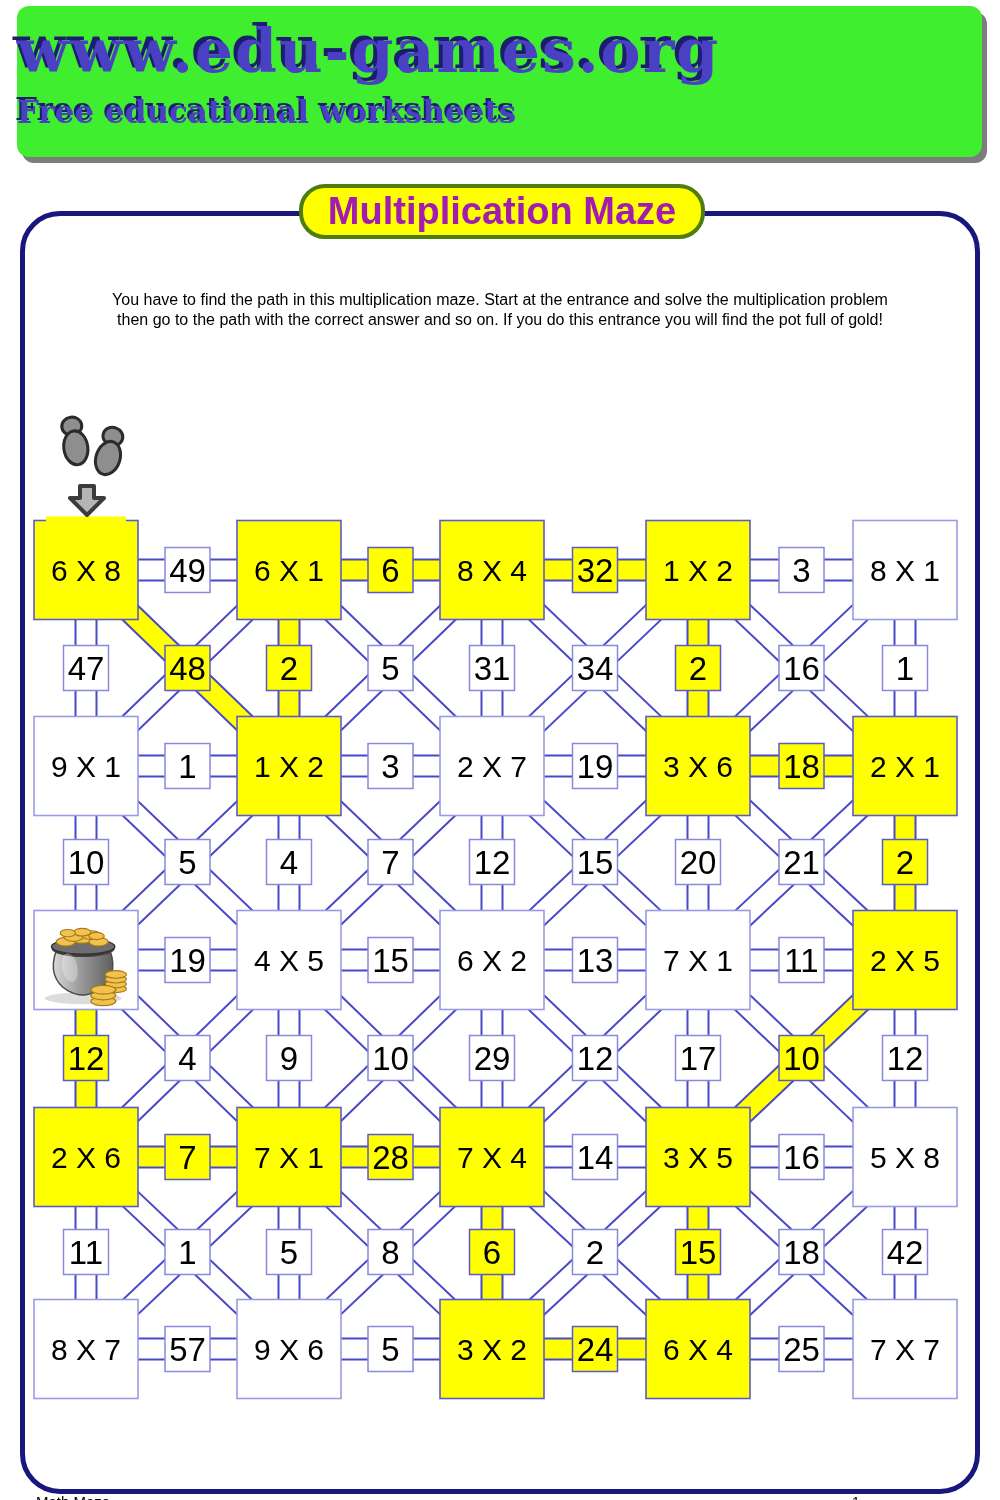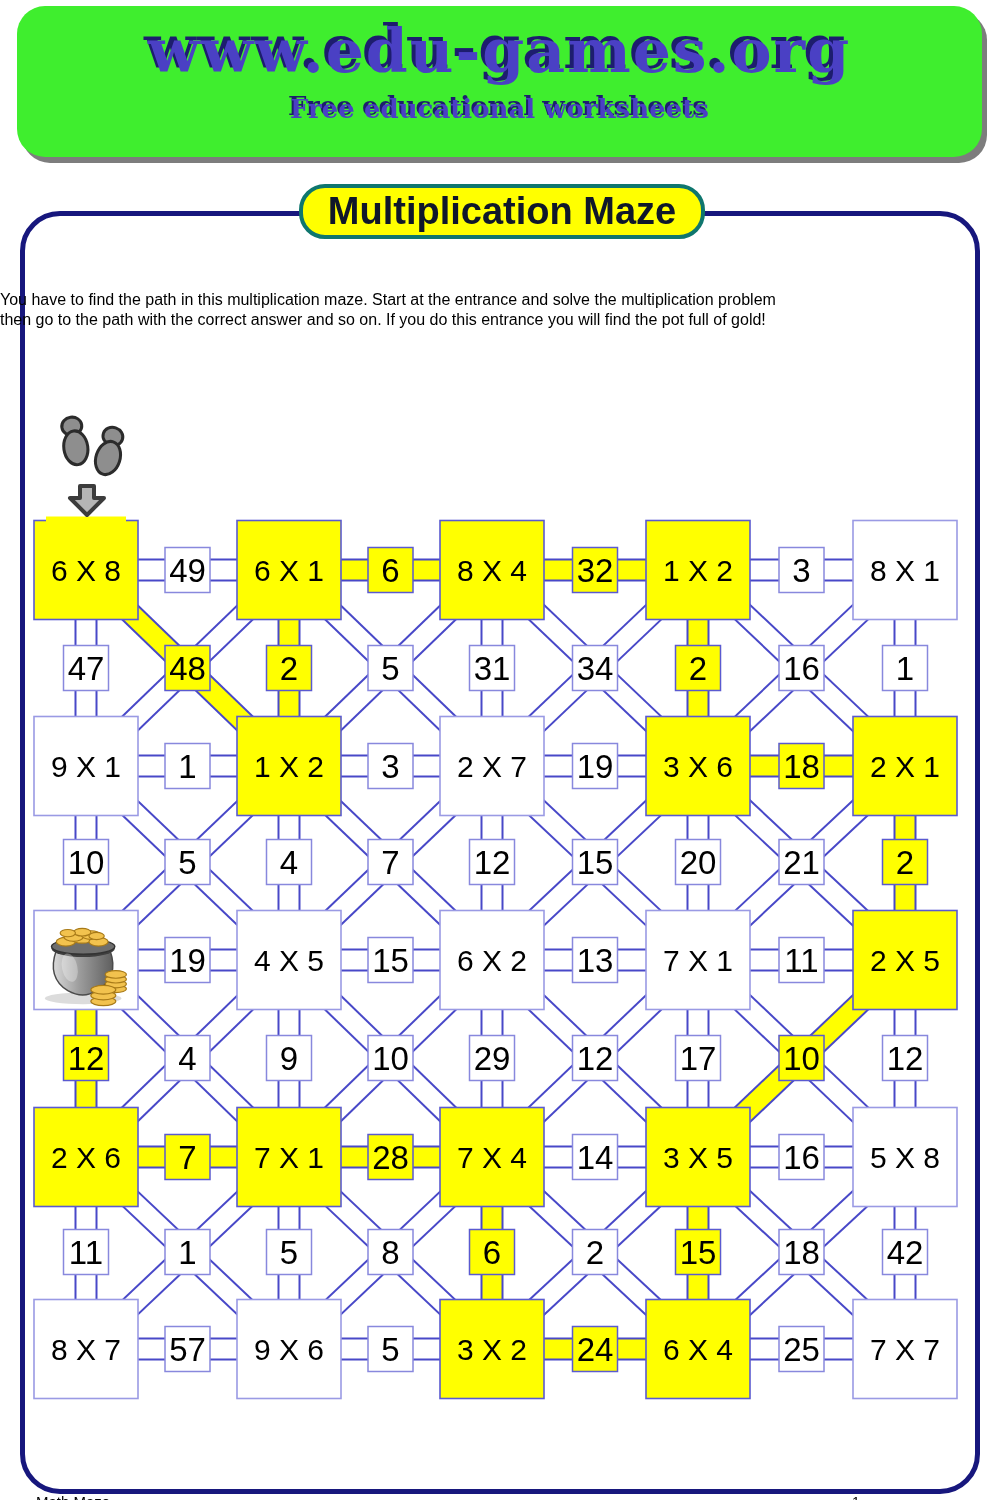--- a/index.html
+++ b/index.html
@@ -1,36 +1,36 @@
 <!DOCTYPE html>
 <html><head>
 <meta charset="utf-8">
 <style>
   html,body{margin:0;padding:0;background:#fff;}
   #page{position:relative;width:1000px;height:1500px;background:#fff;overflow:hidden;
         font-family:"Liberation Sans", sans-serif;}
 
   
   #banner{position:absolute;left:17px;top:6px;width:965px;height:151px;
-          background:#3fee2e;border-radius:28px;box-shadow:5px 6px 0 #7d7d7d;
-          text-align:center;}
+          background:#3fee2e;border-radius:12px;box-shadow:5px 6px 0 #7d7d7d;
+          text-align:left;}
   #banner .title{margin-top:10px;font-family:"DejaVu Serif", serif;font-weight:bold;
           font-size:60px;letter-spacing:2px;color:#4a40c4;
           text-shadow:-4px -4px 0 #1d1d6e;}
   #banner .subtitle{margin-top:8px;font-family:"DejaVu Serif", serif;font-weight:bold;
-          font-size:26px;color:#4a40c4;text-shadow:-2px -3px 0 #1d1d6e;}
+          font-size:31px;color:#4a40c4;text-shadow:-2px -3px 0 #1d1d6e;}
 
   
   #main-box{position:absolute;left:20px;top:211px;width:950px;height:1273px;
           border:5px solid #17177d;border-radius:40px;background:#fff;}
   #title-pill{position:absolute;left:299px;top:184px;width:398px;height:47px;
-          background:#ffff00;border:4px solid #0f766e;border-radius:26px;
+          background:#ffff00;border:4px solid #4d7c0f;border-radius:26px;
           display:flex;align-items:center;justify-content:center;
-          font-size:38px;font-weight:bold;color:#0f172a;z-index:5;}
-  #instructions{position:absolute;left:0;top:290px;width:1000px;text-align:left;
+          font-size:38px;font-weight:bold;color:#a21caf;z-index:5;}
+  #instructions{position:absolute;left:0;top:290px;width:1000px;text-align:center;
           font-size:16px;line-height:20px;color:#000;z-index:4;}
   #instructions div{white-space:nowrap;}
 
   
   #maze-svg{position:absolute;left:0;top:0;z-index:2;}
   #pot-icon{position:absolute;left:39px;top:912px;z-index:3;}
   #entrance-icon{position:absolute;left:52px;top:414px;z-index:3;}
 
   
   #footer{position:absolute;left:36px;top:1493px;font-size:15px;color:#000;z-index:6;}

